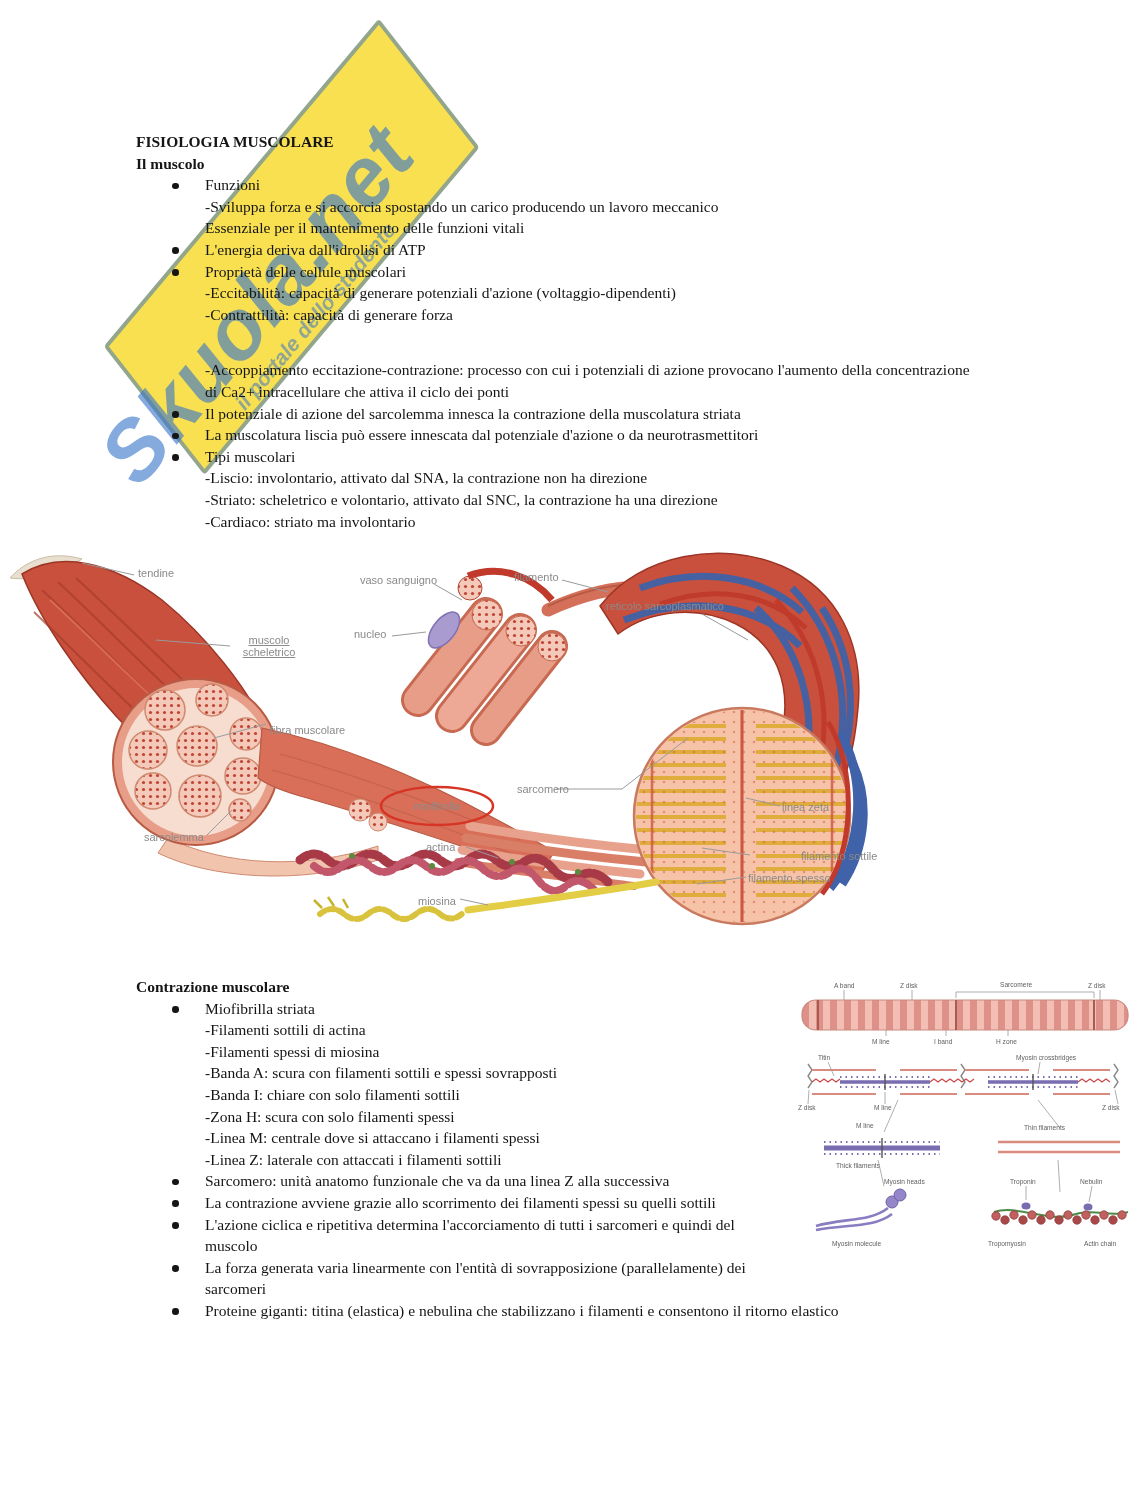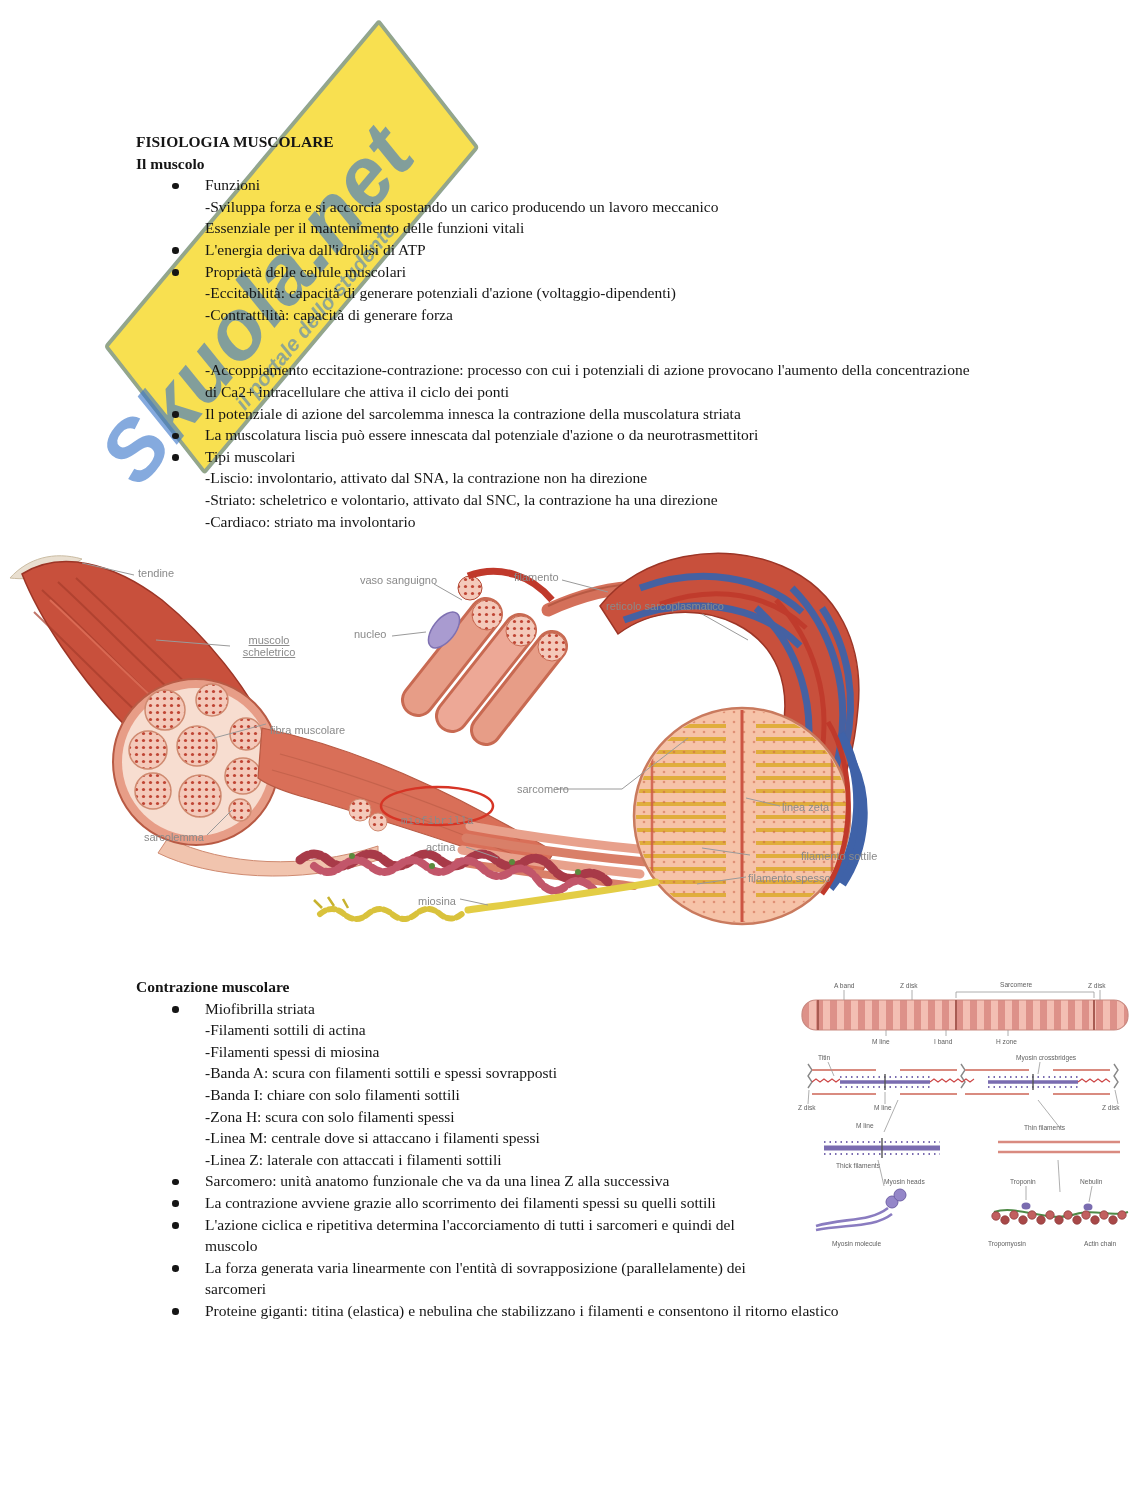--- a/index.html
+++ b/index.html
@@ -197,21 +197,21 @@
 </svg>
 
   <span class="dlabel" style="left:138px;top:19px;">tendine</span>
   <span class="dlabel" style="left:360px;top:26px;">vaso sanguigno</span>
   <span class="dlabel" style="left:514px;top:23px;text-align:center;">filamento</span>
   <span class="dlabel" style="left:606px;top:52px;width:120px;">reticolo sarcoplasmatico</span>
   <span class="dlabel" style="left:354px;top:80px;">nucleo</span>
   <span class="dlabel center" style="left:233px;top:86px;width:72px;text-decoration:underline;">muscolo scheletrico</span>
   <span class="dlabel" style="left:270px;top:168px;margin-top:8px;">fibra muscolare</span>
   <span class="dlabel" style="left:144px;top:283px;">sarcolemma</span>
-  <span class="dlabel center" style="left:401px;top:267px;width:72px;font-family:Liberation Mono, monospace;">miofibrilla</span>
+  <span class="dlabel center" style="left:401px;top:252px;width:72px;">miofibrilla</span>
   <span class="dlabel" style="left:510px;top:235px;margin-left:7px;">sarcomero</span>
   <span class="dlabel" style="left:782px;top:253px;">linea zeta</span>
   <span class="dlabel" style="left:426px;top:293px;">actina</span>
   <span class="dlabel" style="left:788px;top:302px;margin-left:13px;">filamento sottile</span>
   <span class="dlabel" style="left:748px;top:324px;">filamento spesso</span>
   <span class="dlabel" style="left:418px;top:347px;">miosina</span>
 </div>
 
 <div class="sec2">
 

